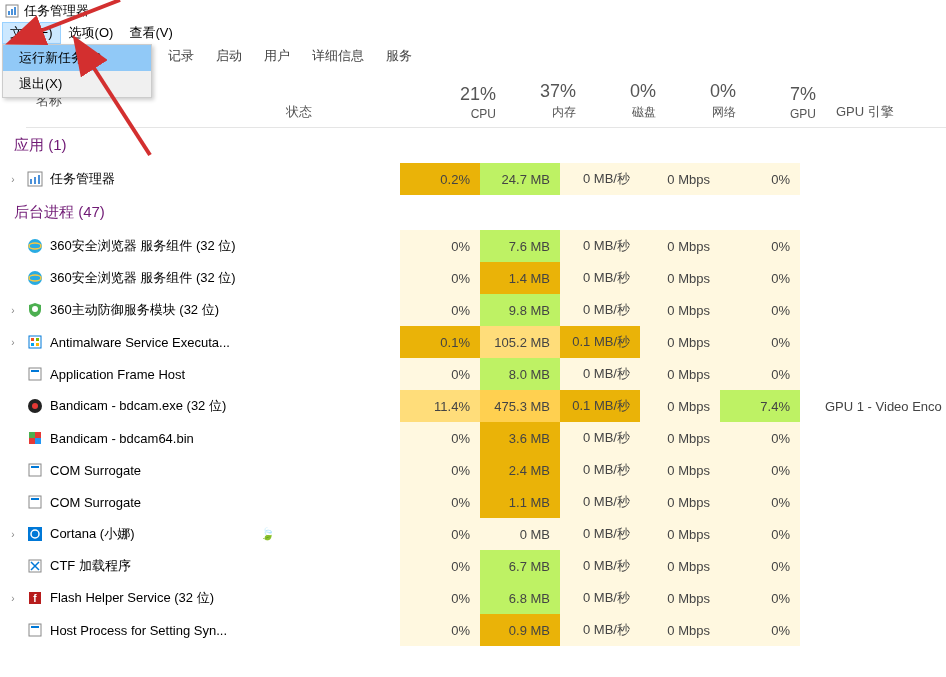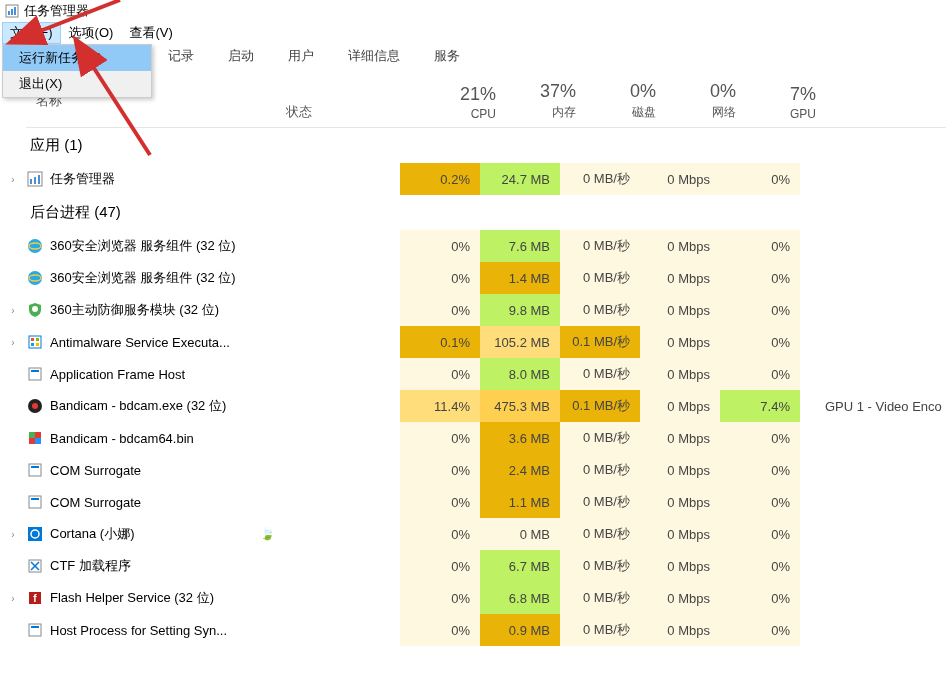--- a/index.html
+++ b/index.html
@@ -61,21 +61,21 @@
       cursor: pointer;
     }
     .dropdown-item.highlighted {
       background: #91c9f7;
     }
     .tabs {
       display: flex;
       height: 24px;
       align-items: center;
       padding-left: 158px;
-      gap: 14px;
+      gap: 2px;
     }
     .tab {
       padding: 3px 10px;
       cursor: pointer;
       color: #444;
     }
     .header-row {
       display: flex;
       border-bottom: 1px solid #e5e5e5;
       height: 48px;
@@ -123,22 +123,22 @@
       align-items: flex-end;
     }
     .sort-indicator {
       width: 260px;
       text-align: center;
       height: 12px;
       color: #888;
       font-size: 10px;
     }
     .group-header {
-      padding: 8px 30px;
-      color: #000000;
+      padding: 8px 14px;
+      color: #701a75;
       font-size: 15px;
     }
     .process-row {
       display: flex;
       height: 32px;
       align-items: center;
     }
     .process-name-cell {
       width: 260px;
       display: flex;
@@ -259,20 +259,21 @@
     <span class="label">磁盘</span>
   </div>
   <div class="col-metric">
     <span class="percent">0%</span>
     <span class="label">网络</span>
   </div>
   <div class="col-metric">
     <span class="percent">7%</span>
     <span class="label">GPU</span>
   </div>
+  <div class="col-gpu-engine">GPU 引擎</div>
 </div>
 
 <div class="group-header">应用 (1)</div>
 <div id="apps-rows">
     <div class="process-row">
       <div class="process-name-cell">
         <span class="expand-arrow">›</span>
         <span class="process-icon">
           <svg width="16" height="16" viewBox="0 0 16 16">
             <rect x="1" y="1" width="14" height="14" fill="none" stroke="#888"></rect>

